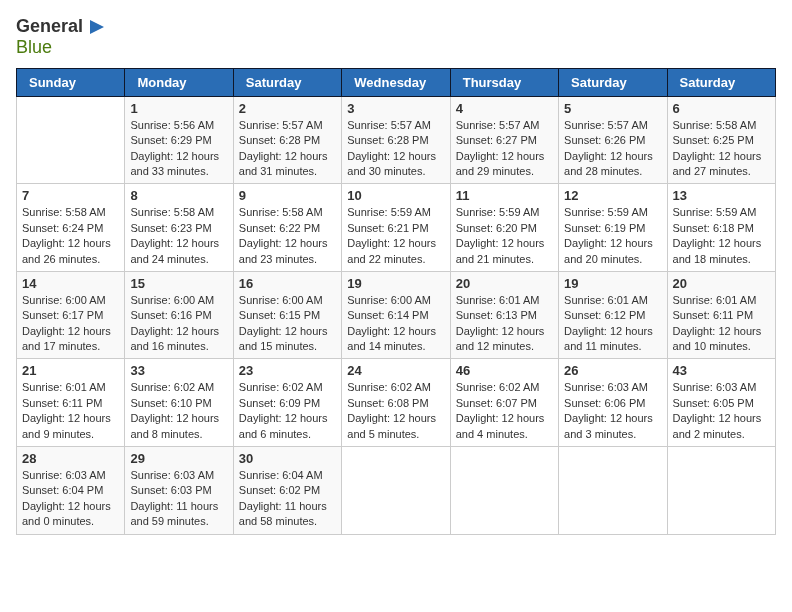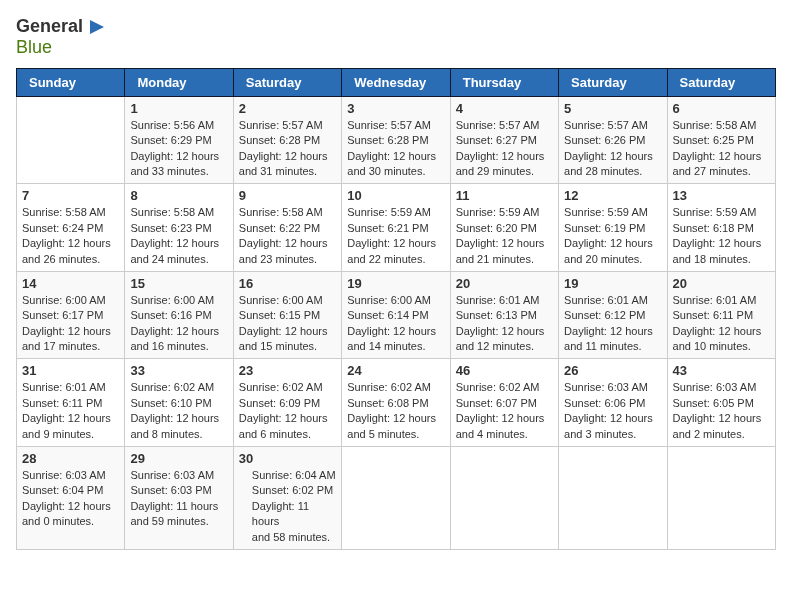--- a/index.html
+++ b/index.html
@@ -249,21 +249,21 @@
         <td>
           <span class="day-number">20</span>
           <div class="cell-info" style="white-space: pre-line;">Sunrise: 6:01 AM
 Sunset: 6:11 PM
 Daylight: 12 hours
 and 10 minutes.</div>
         </td>
       </tr>
       <tr>
         <td>
-          <span class="day-number">31</span>
+          <span class="day-number">21</span>
           <div class="cell-info" style="white-space: pre-line;">Sunrise: 6:01 AM
 Sunset: 6:11 PM
 Daylight: 12 hours
 and 9 minutes.</div>
         </td>
         <td>
           <span class="day-number">33</span>
           <div class="cell-info" style="white-space: pre-line;">Sunrise: 6:02 AM
 Sunset: 6:10 PM
 Daylight: 12 hours
@@ -315,21 +315,21 @@
         </td>
         <td>
           <span class="day-number">29</span>
           <div class="cell-info" style="white-space: pre-line;">Sunrise: 6:03 AM
 Sunset: 6:03 PM
 Daylight: 11 hours
 and 59 minutes.</div>
         </td>
         <td>
           <span class="day-number">30</span>
-          <div class="cell-info" style="white-space: pre-line; margin-left: 13px;">Sunrise: 6:04 AM
+          <div class="cell-info" style="white-space: pre-line;">Sunrise: 6:04 AM
 Sunset: 6:02 PM
 Daylight: 11 hours
 and 58 minutes.</div>
         </td>
         <td class="empty-cell"></td>
         <td class="empty-cell"></td>
         <td class="empty-cell"></td>
         <td class="empty-cell"></td>
       </tr>
     </tbody>

